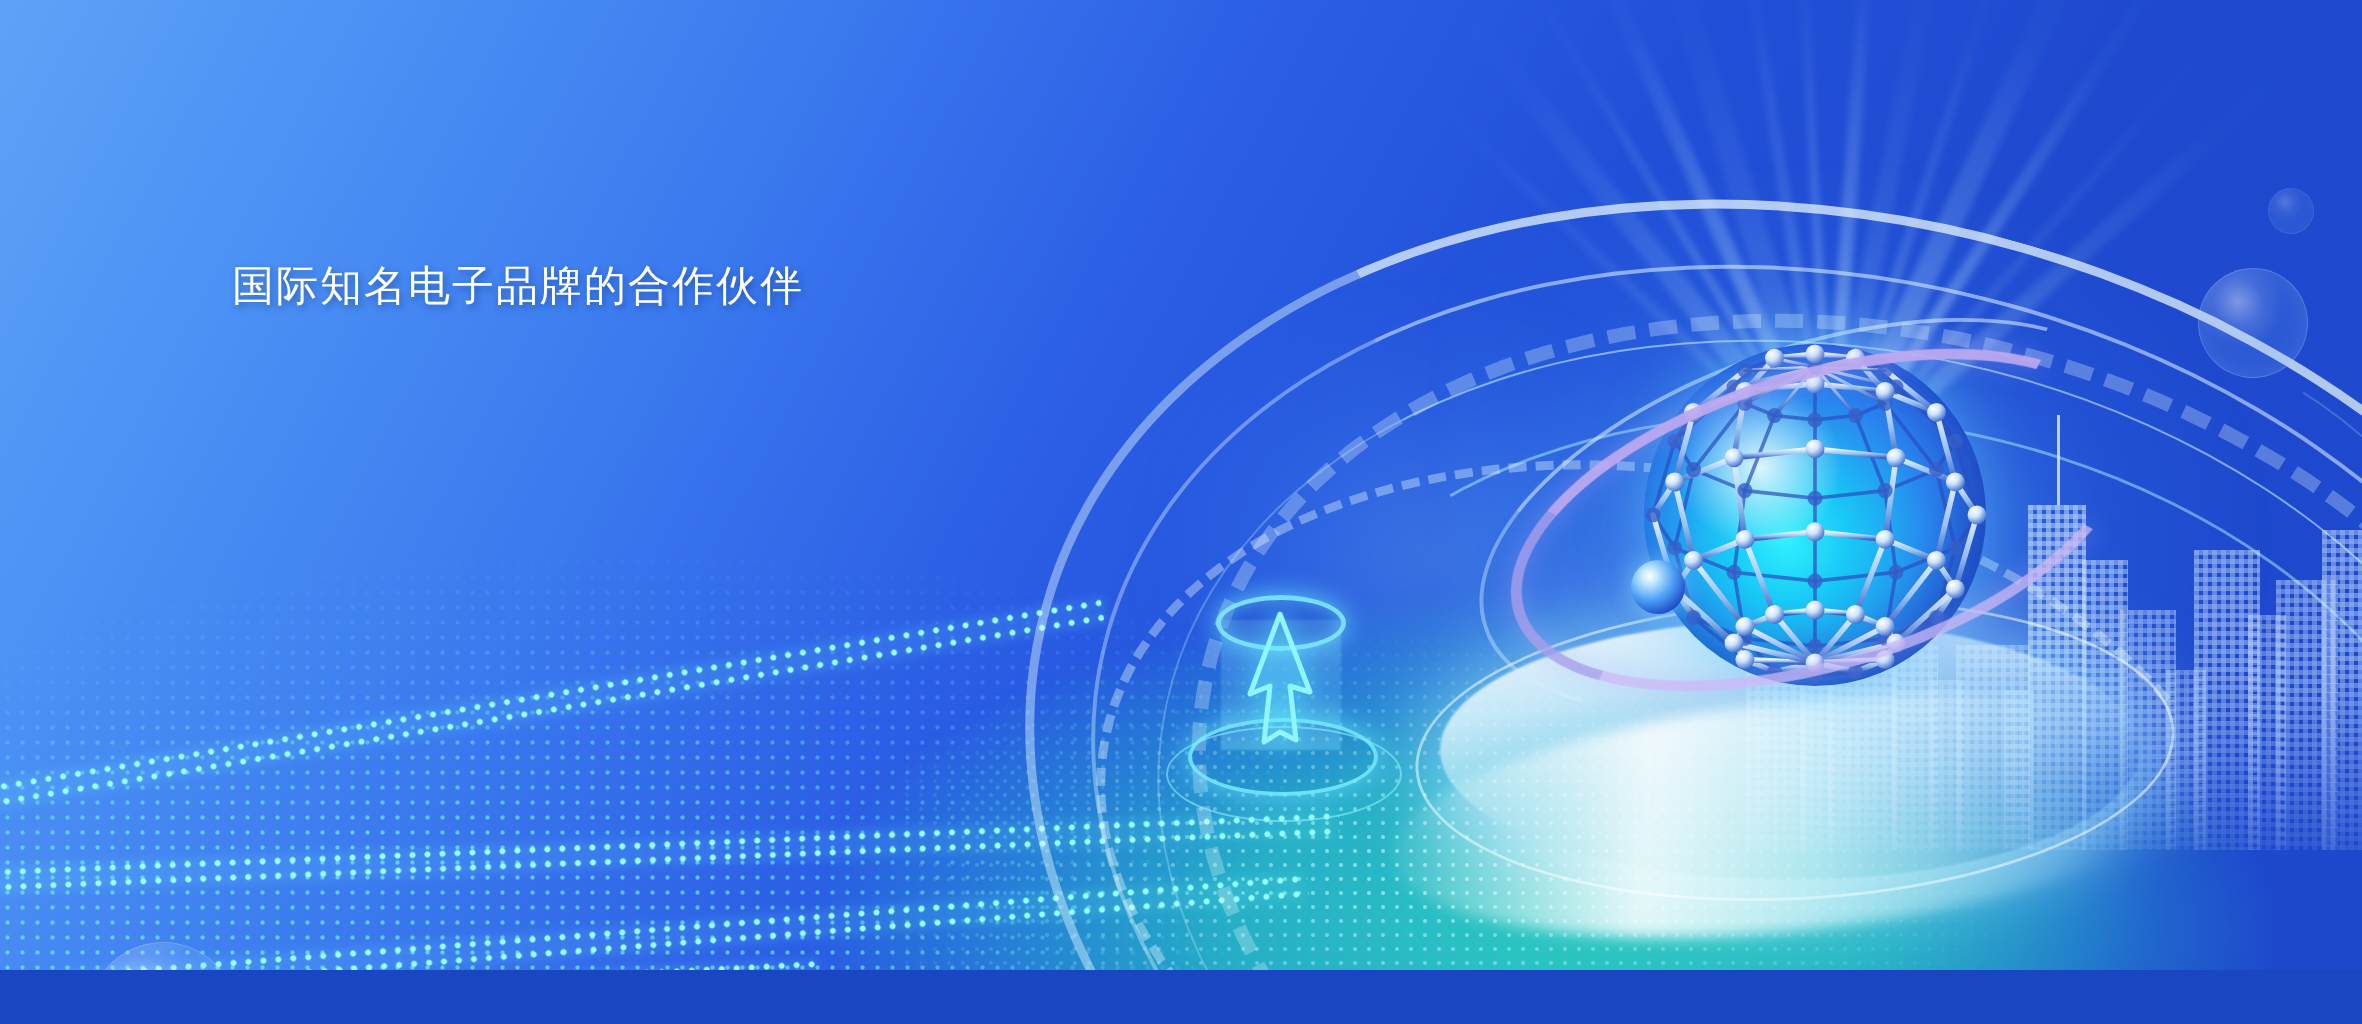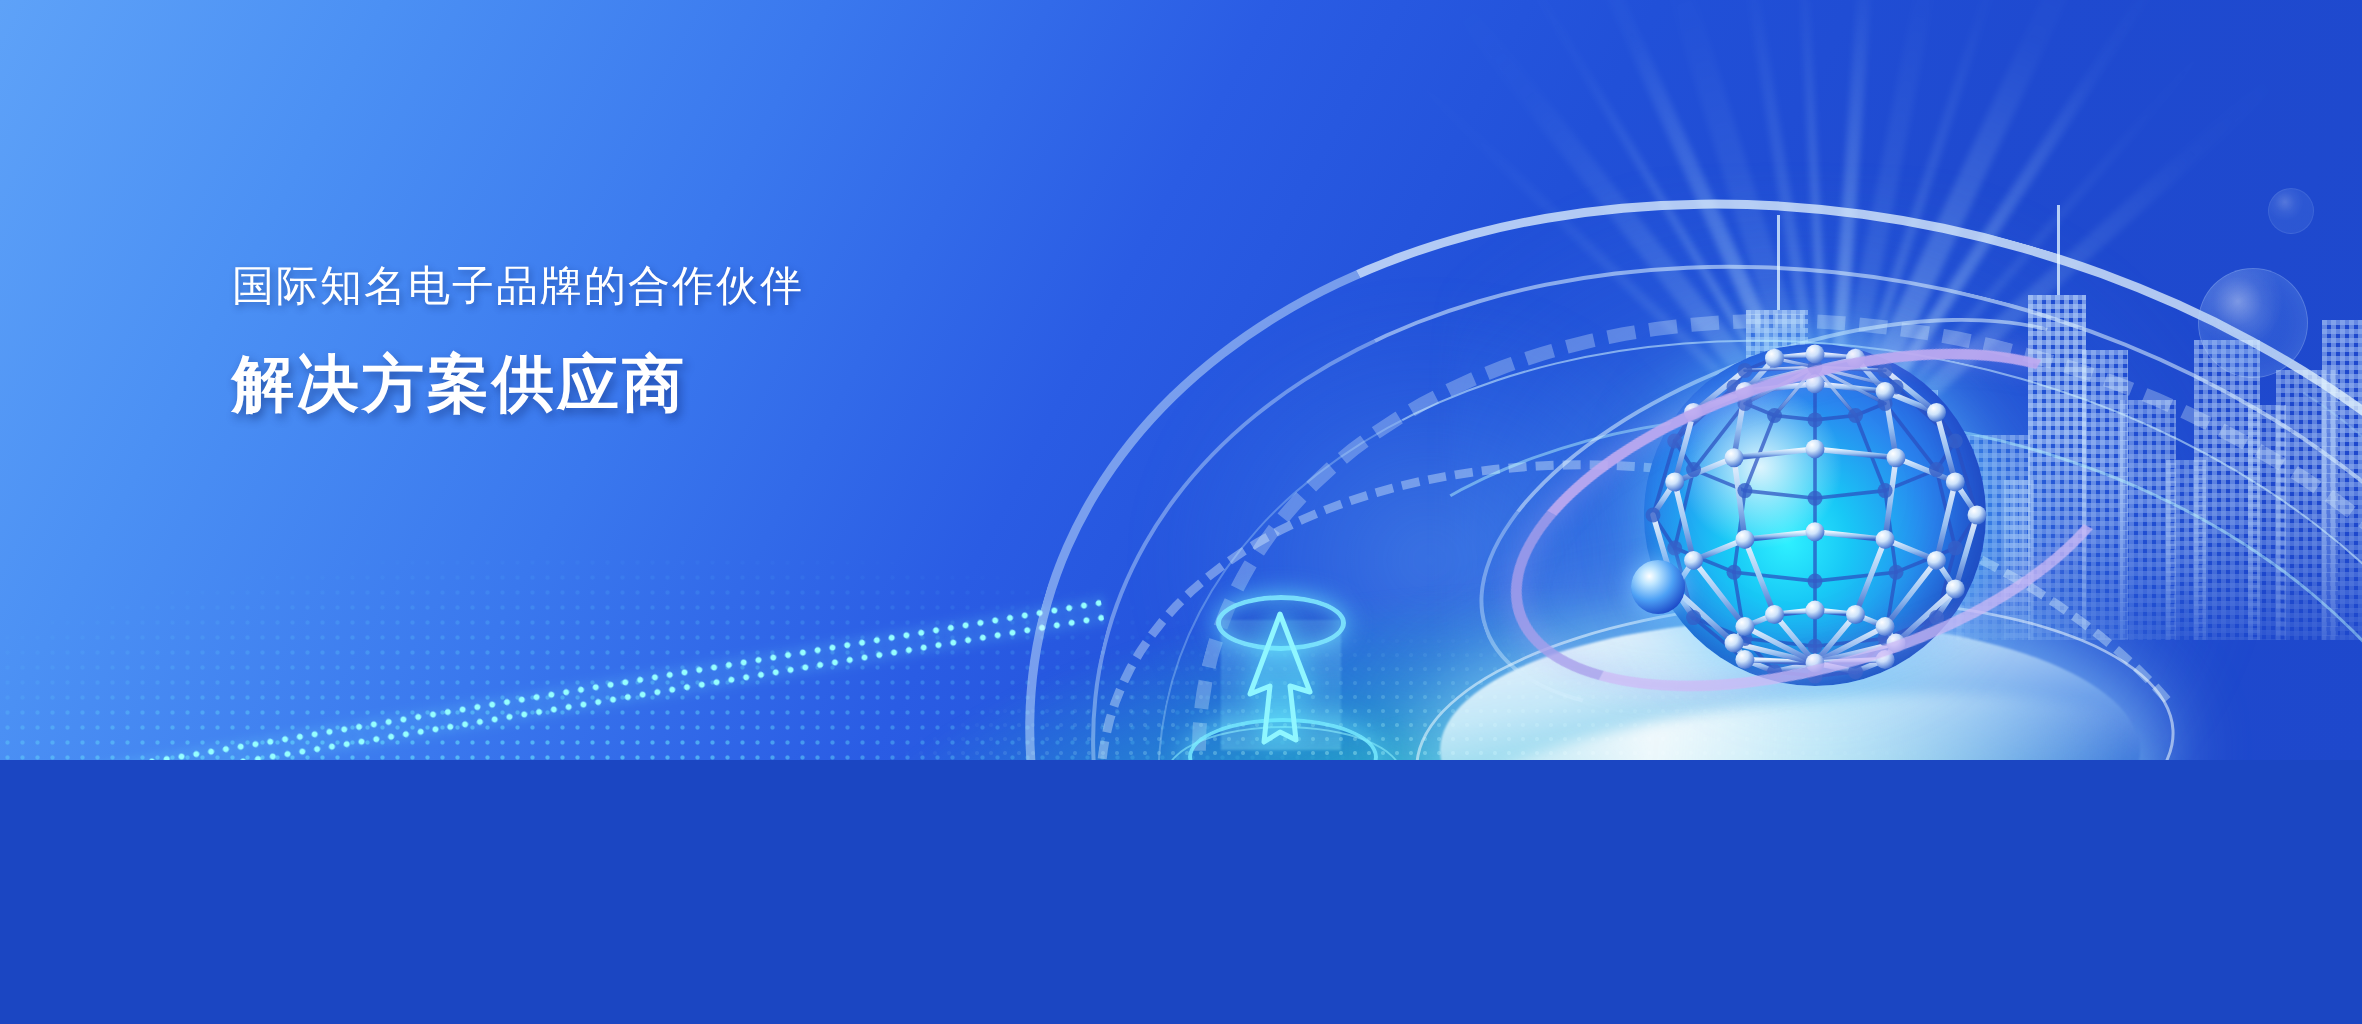--- a/index.html
+++ b/index.html
@@ -5,32 +5,33 @@
   * { margin:0; padding:0; box-sizing:border-box; }
   html, body {
     width:2362px; height:1024px;
     overflow:hidden;
     background:#1b46c2;
     font-family:"Liberation Sans","DejaVu Sans",sans-serif;
   }
 
   .banner {
     position:relative;
-    width:2362px; height:760px;
+    width:2362px; height:970px;
     overflow:hidden;
     
     background:
       linear-gradient(118deg,
         #5ea2f8 0%,
         #4b90f4 14%,
         #3a78ee 30%,
         #2a5ce4 46%,
         #2150d8 60%,
         #1f4ad0 74%,
         #1e48cc 100%);
+    text-align: right;
   }
 
   
   .glow-core {
     position:absolute; left:1450px; top:180px;
     width:820px; height:760px;
     background:radial-gradient(ellipse at 42% 48%,
       rgba(150,220,255,.55) 0%,
       rgba(90,180,255,.30) 26%,
       rgba(60,140,250,.12) 48%,
@@ -656,17 +657,16 @@
     <path d="M40 14 L70 92 L50 86 L56 140 L40 132 L24 142 L30 86 L10 94 Z" fill="rgba(120,245,255,0.16)" stroke="#8ff6ff" stroke-width="5" stroke-linejoin="round" stroke-linecap="round"></path>
   </svg>
 
   <div class="bubble b1"></div>
   <div class="bubble b2"></div>
   <div class="bubble b3"></div>
 
   <div class="copy">
     <div class="eyebrow">国际知名电子品牌的合作伙伴</div>
     <div class="headline">
-      <div>解决方案供应商</div>
     </div>
   </div>
 
 </div>
 
 </body></html>

